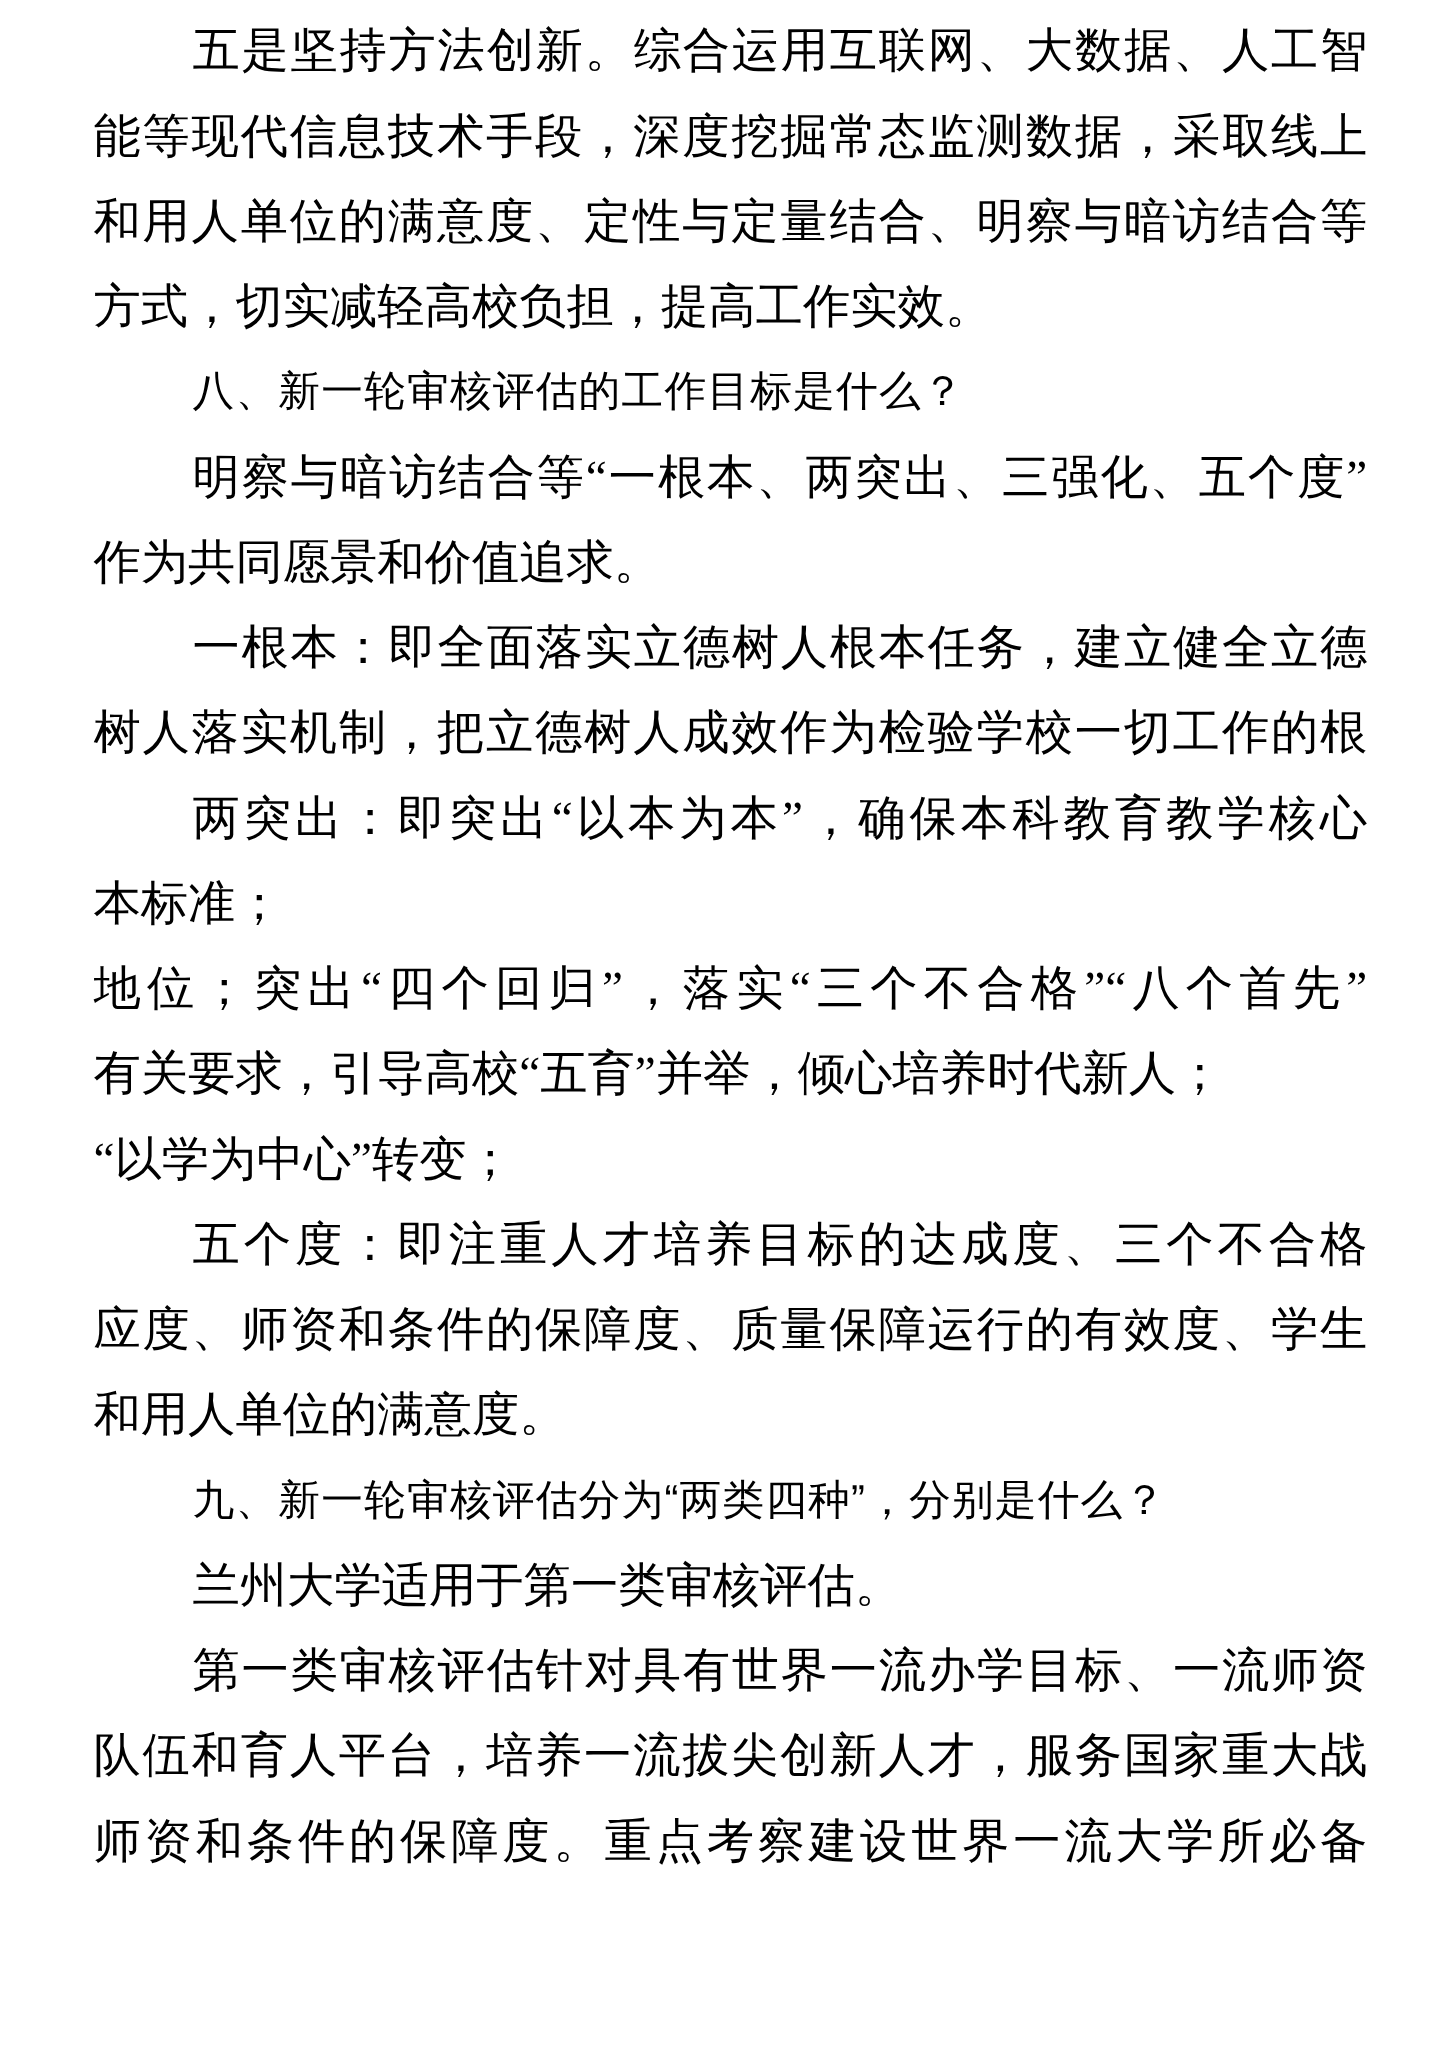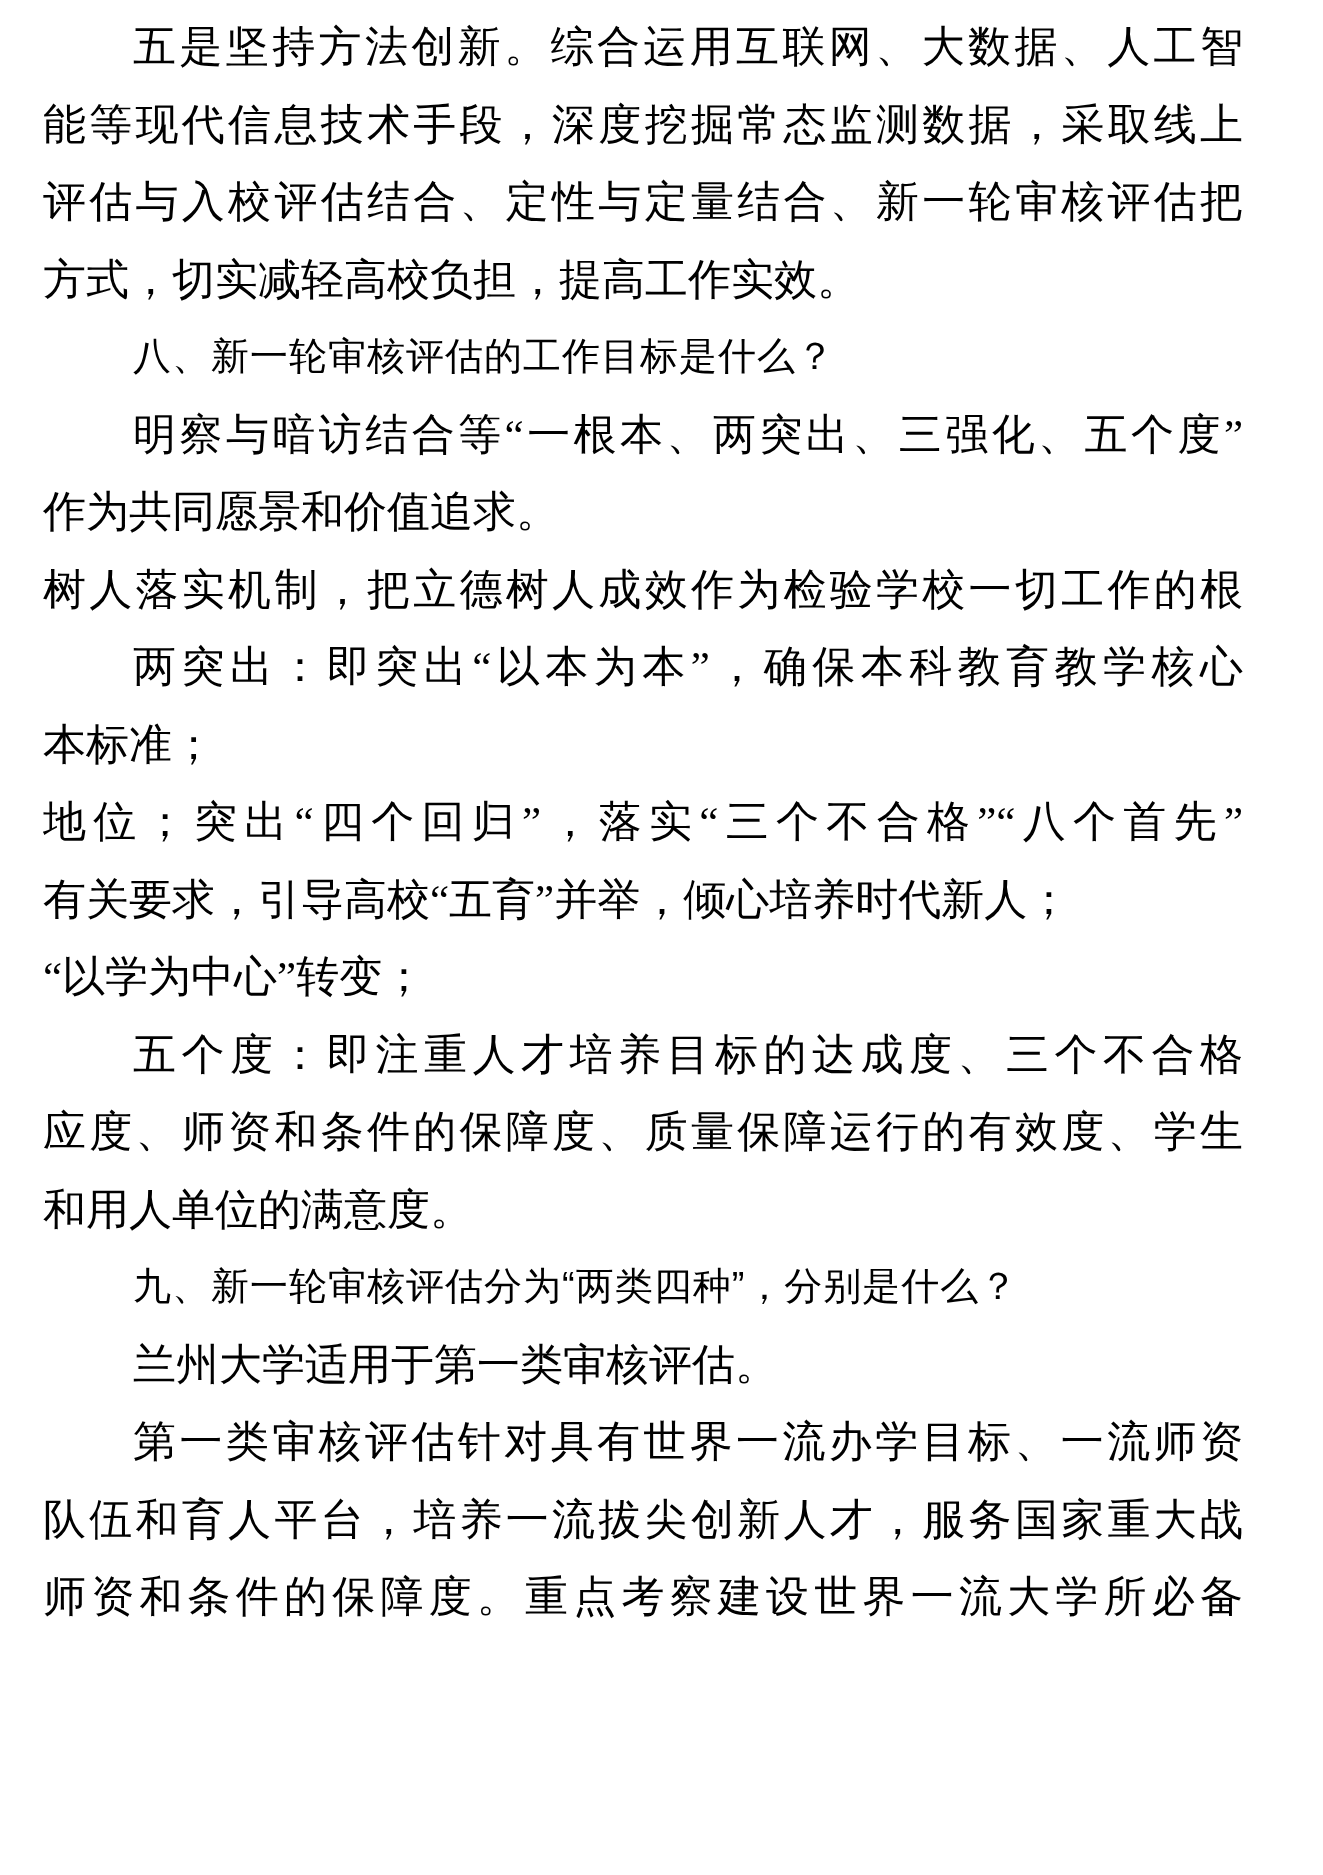--- a/index.html
+++ b/index.html
@@ -7,21 +7,21 @@
     padding: 0;
     background: #ffffff;
   }
   .page {
     position: relative;
     box-sizing: border-box;
     width: 1323px;
     height: 1875px;
     background: #ffffff;
     color: #000000;
-    padding: 8px 80px 0 43px;
+    padding: 8px 80px 0 85px;
     overflow: hidden;
     font-family: "Liberation Serif", serif;
   }
   .doc-body {
     width: 100%;
   }
   .line {
     height: 77.5px;
     line-height: 77.5px;
     font-size: 43px;
@@ -45,25 +45,26 @@
     letter-spacing: 1px;
   }
 </style>
 </head>
 <body>
 
 <div class="page">
   <div class="doc-body">
       <div class="line indent justify">五是坚持方法创新。综合运用互联网、大数据、人工智</div>
       <div class="line justify">能等现代信息技术手段，深度挖掘常态监测数据，采取线上</div>
-      <div class="line justify">评估与入校评估结合、定性与定量结合、新一轮审核评估把</div>
+      <div class="line justify">和用人单位的满意度、定性与定量结合、明察与暗访结合等</div>
       <div class="line">方式，切实减轻高校负担，提高工作实效。</div>
       <div class="line heading indent">八、新一轮审核评估的工作目标是什么？</div>
       <div class="line indent justify">明察与暗访结合等“一根本、两突出、三强化、五个度”</div>
       <div class="line">作为共同愿景和价值追求。</div>
+      <div class="line indent justify">一根本：即全面落实立德树人根本任务，建立健全立德</div>
       <div class="line justify">树人落实机制，把立德树人成效作为检验学校一切工作的根</div>
       <div class="line indent justify">两突出：即突出“以本为本”，确保本科教育教学核心</div>
       <div class="line">本标准；</div>
       <div class="line justify">地位；突出“四个回归”，落实“三个不合格”“八个首先”</div>
       <div class="line">有关要求，引导高校“五育”并举，倾心培养时代新人；</div>
       <div class="line">“以学为中心”转变；</div>
       <div class="line indent justify">五个度：即注重人才培养目标的达成度、三个不合格</div>
       <div class="line justify">应度、师资和条件的保障度、质量保障运行的有效度、学生</div>
       <div class="line">和用人单位的满意度。</div>
       <div class="line heading indent">九、新一轮审核评估分为“两类四种”，分别是什么？</div>

